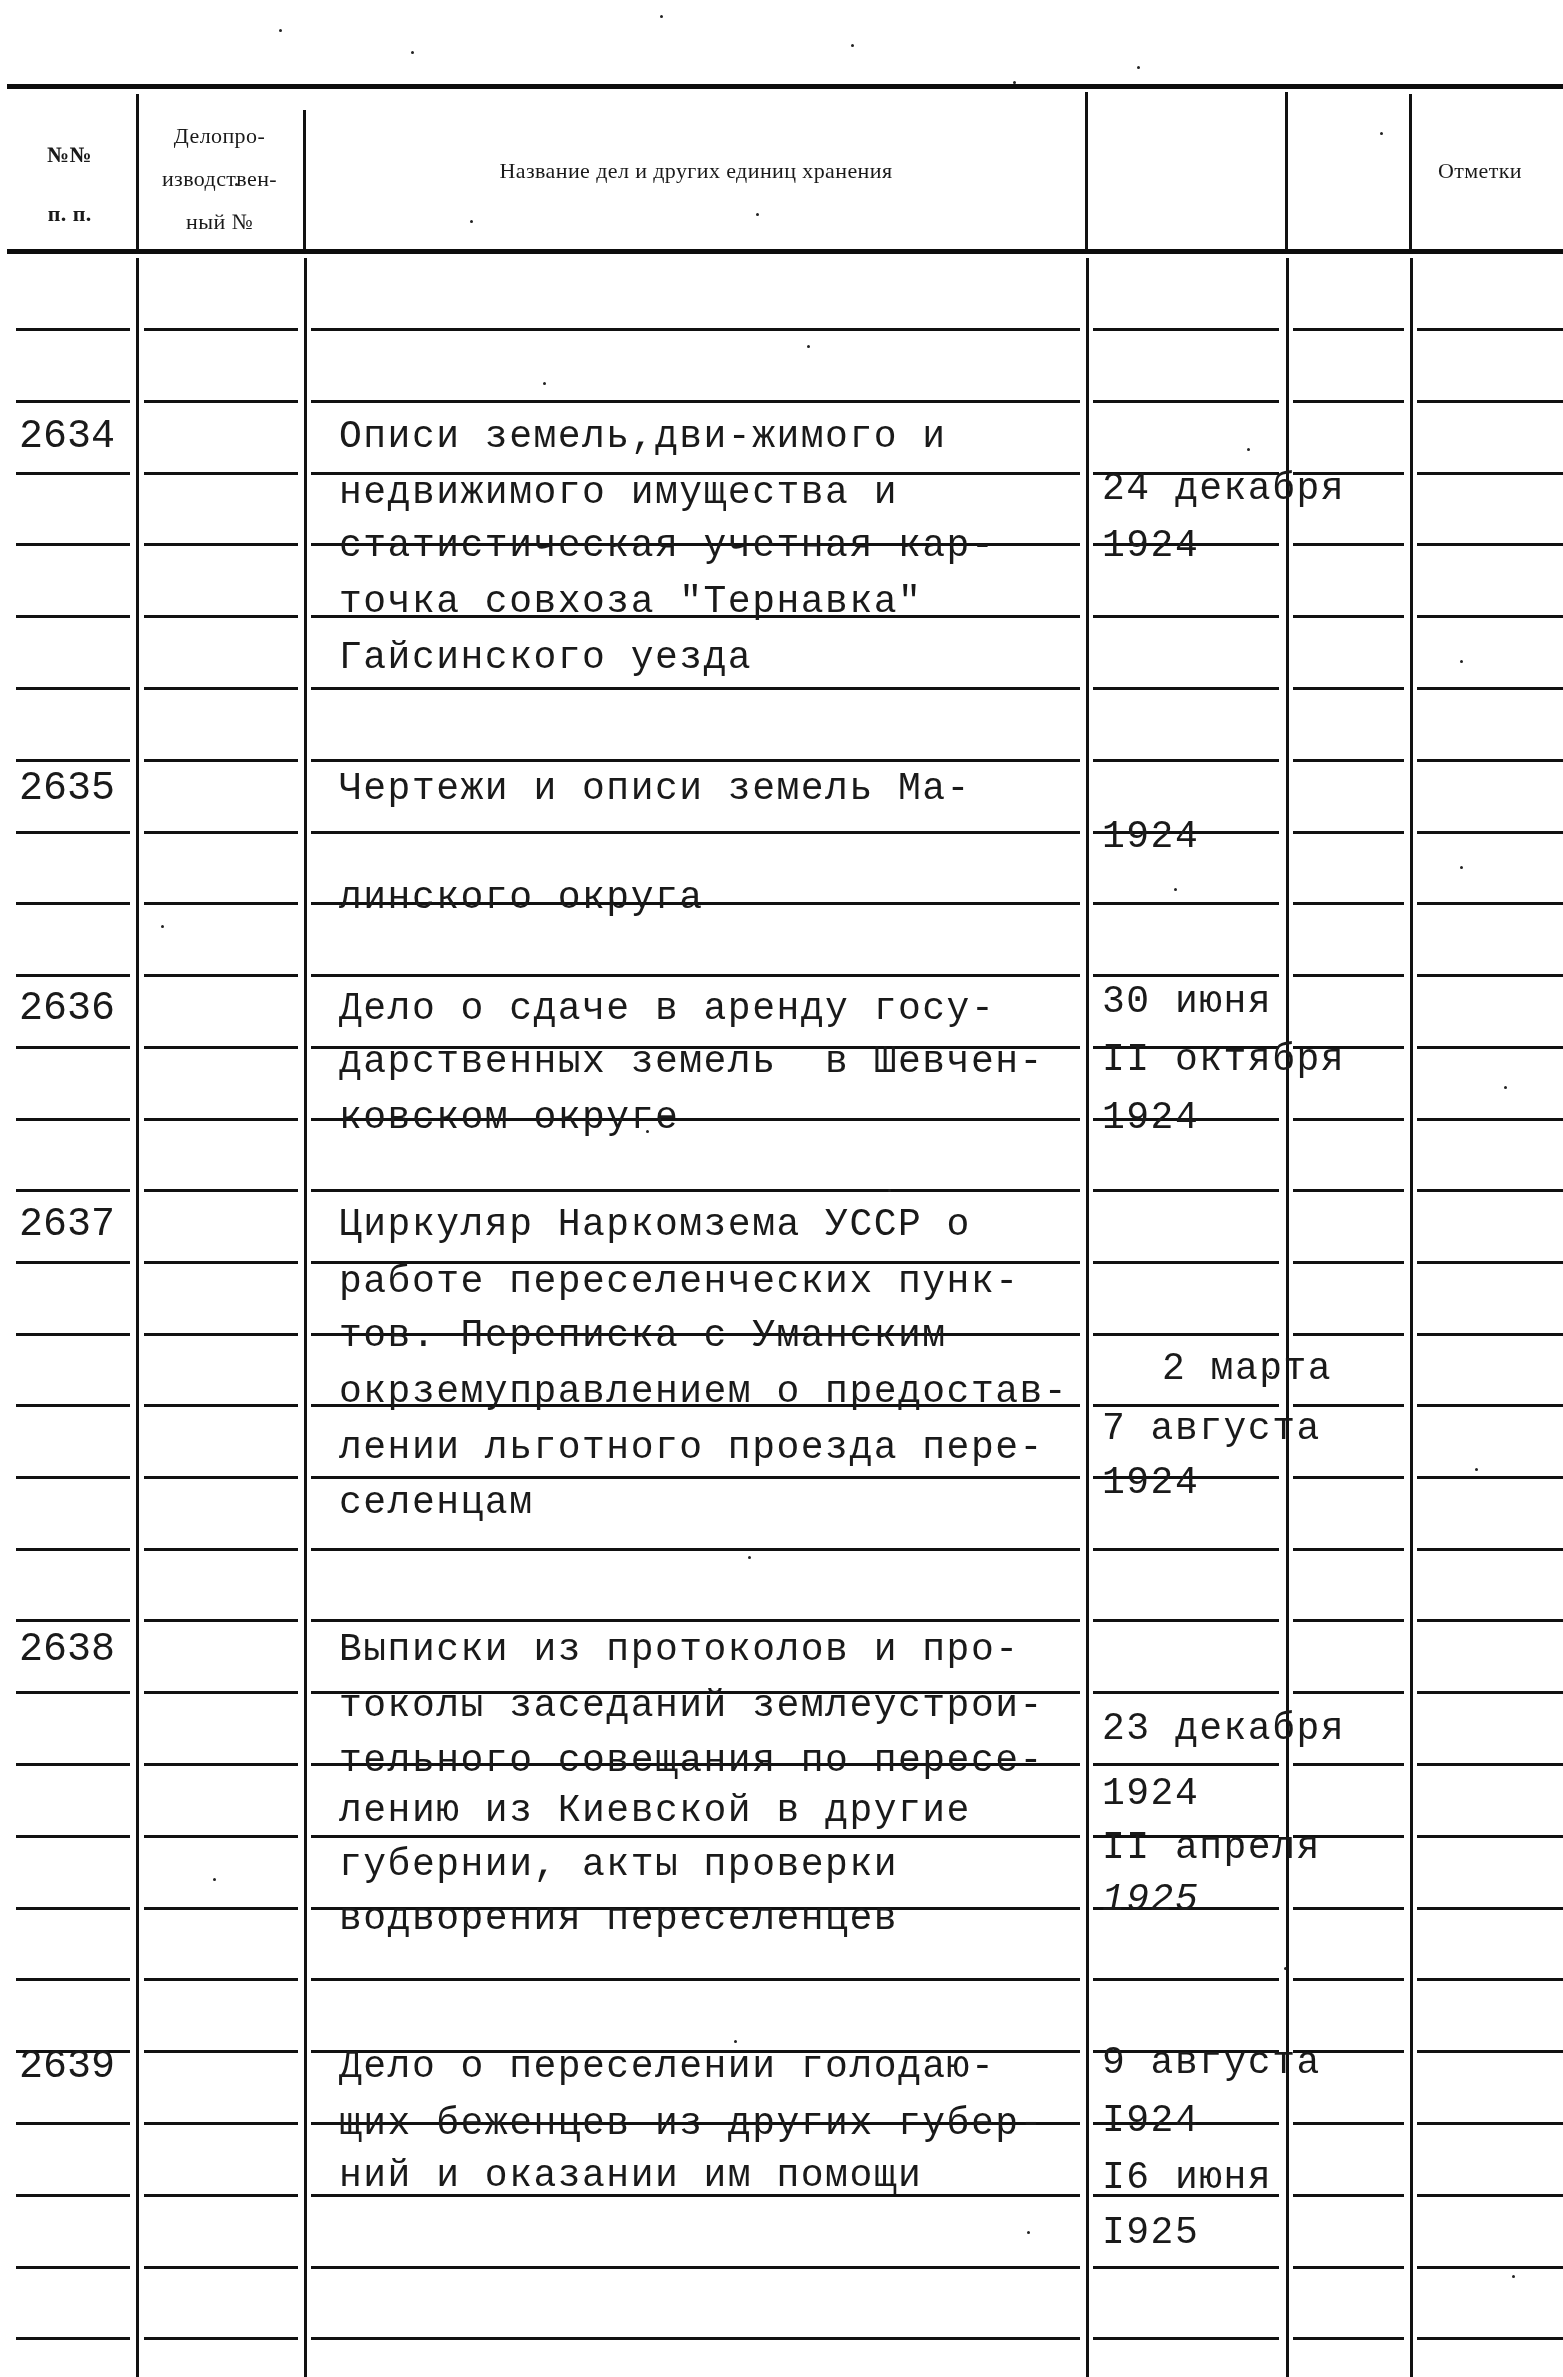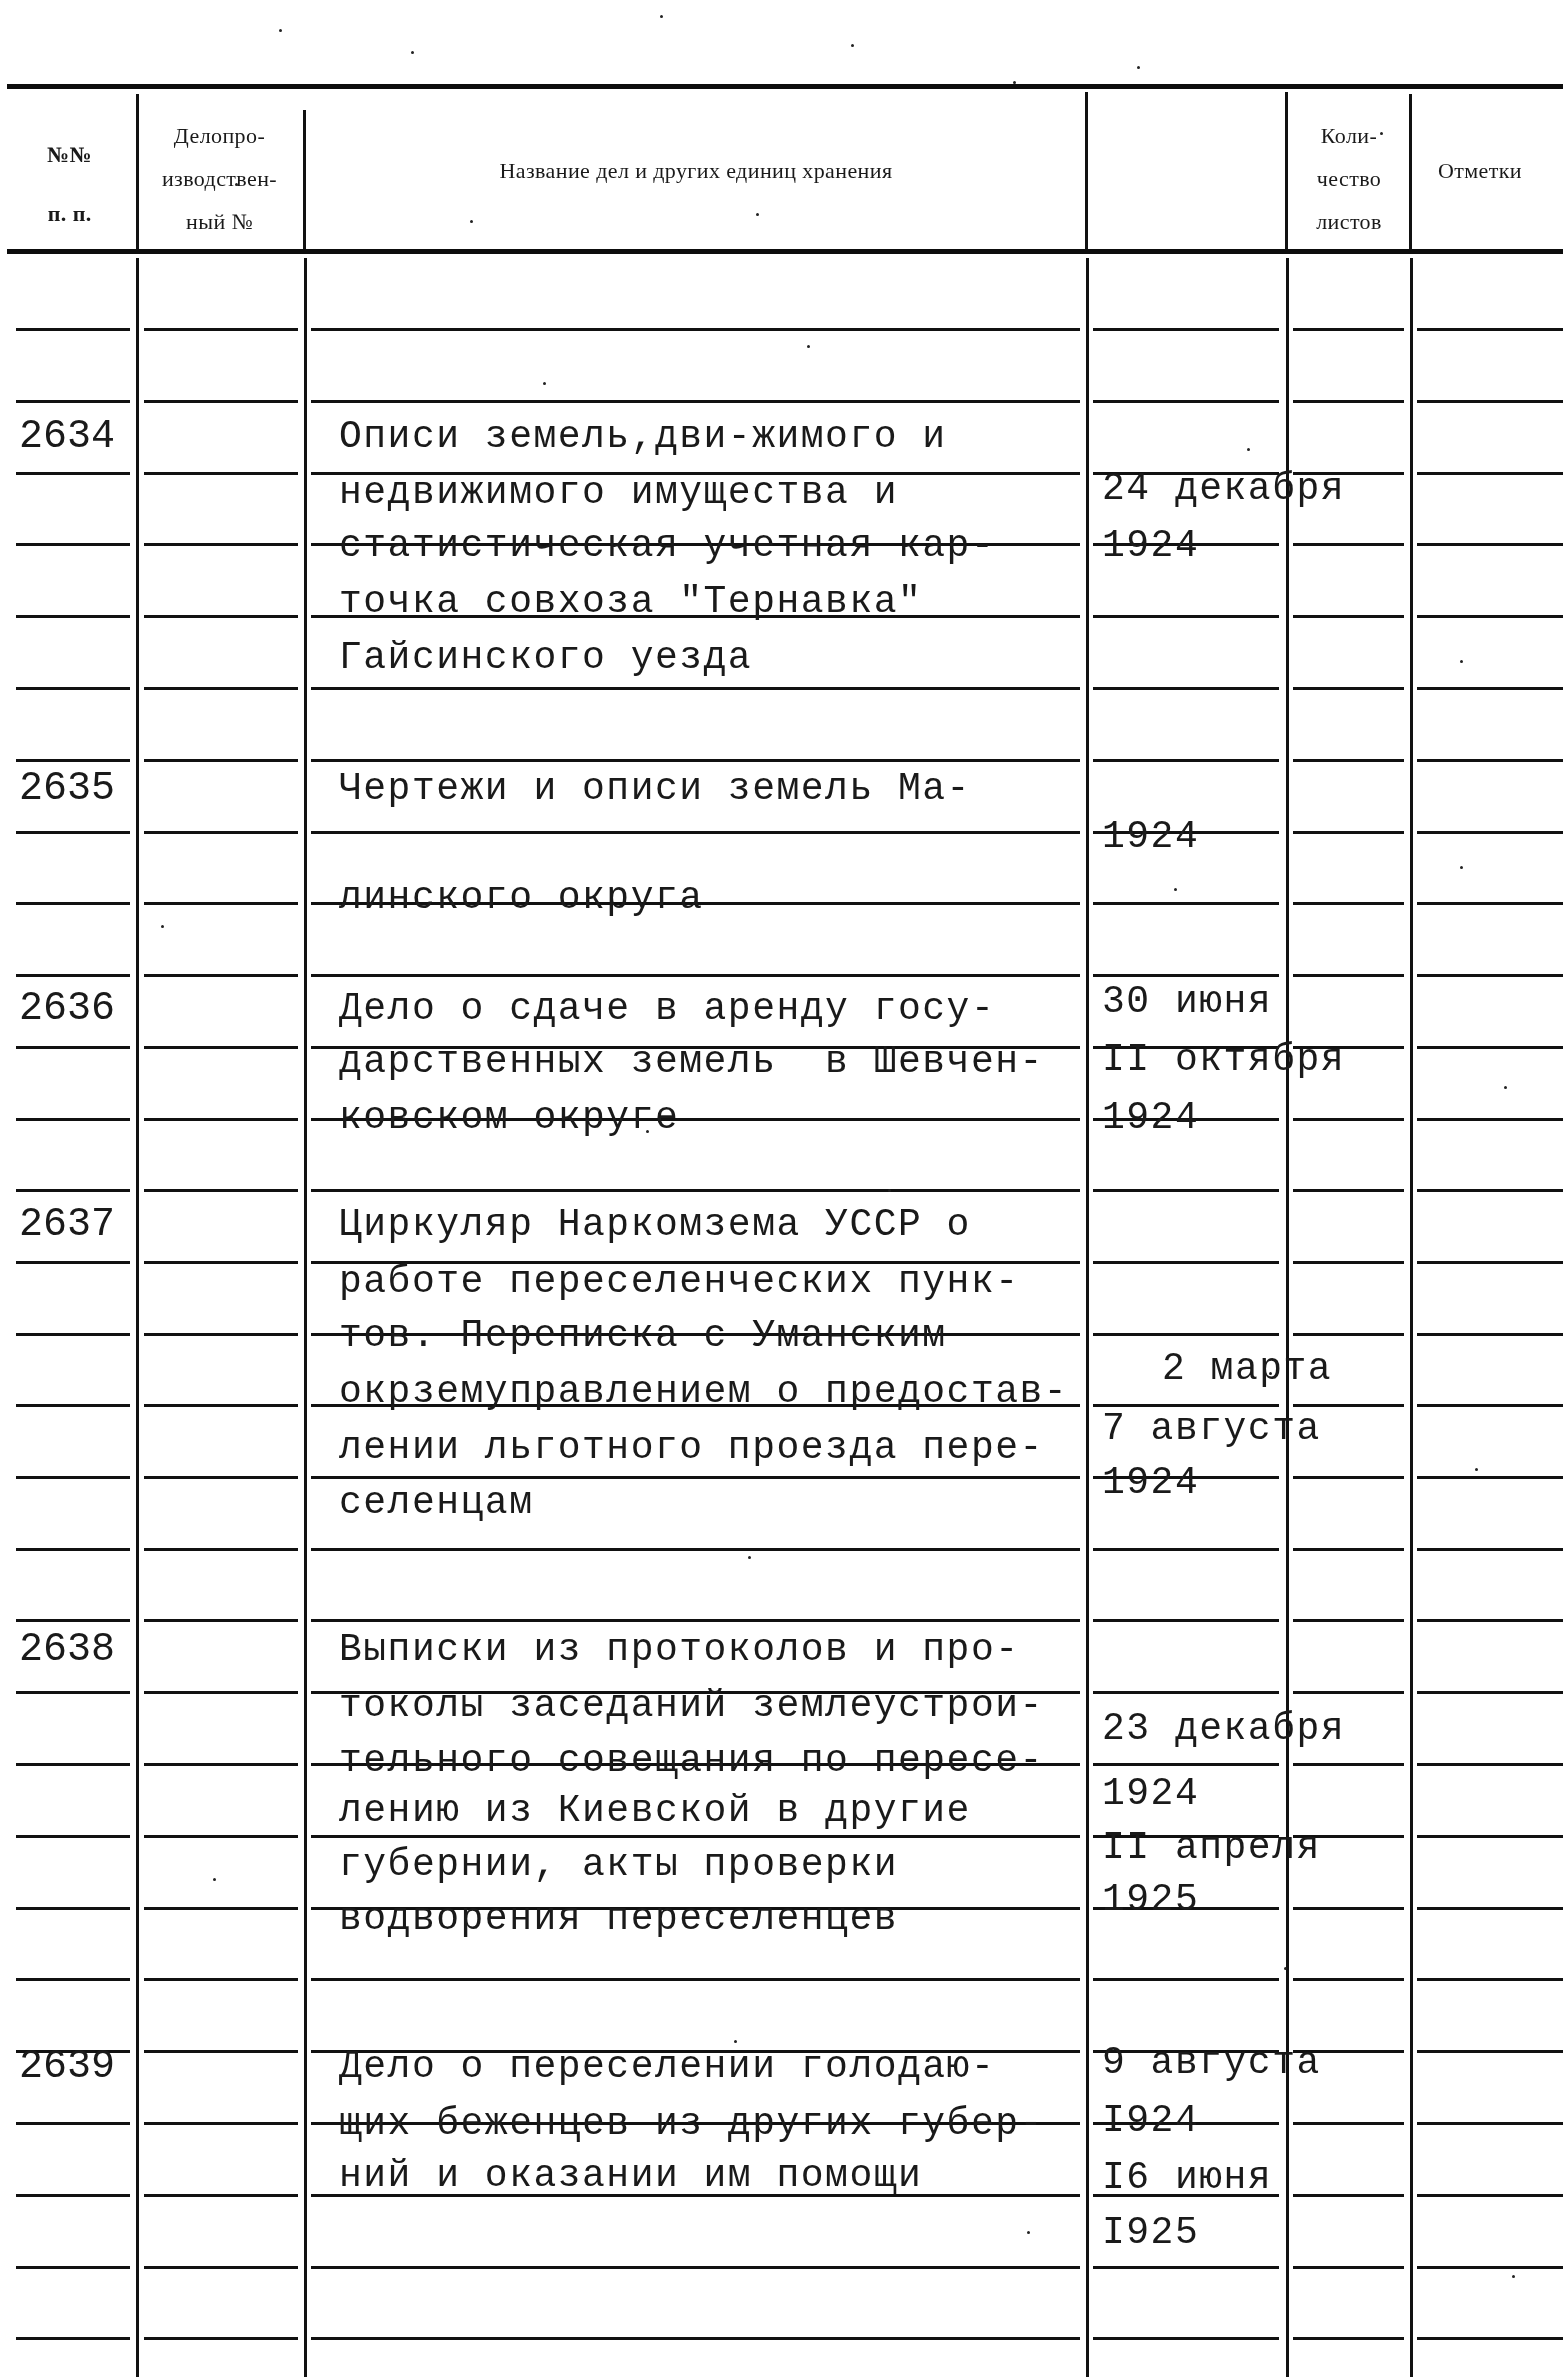--- a/index.html
+++ b/index.html
@@ -31,25 +31,20 @@
     <div>№№</div>
     <div>п. п.</div>
   </div>
   <div class="hdr" style="left:139px; top:114px; width:161px; line-height:43px;">
     <div>Делопро-</div>
     <div>изводствен-</div>
     <div>ный №</div>
   </div>
   <div class="hdr" style="left:307px; top:153px; width:778px;">
     <div>Название дел и других единиц хранения</div>
-  </div>
-  <div class="hdr" style="left:1289px; top:114px; width:120px; line-height:43px;">
-    <div>Коли-</div>
-    <div>чество</div>
-    <div>листов</div>
   </div>
   <div class="hdr" style="left:1413px; top:153px; width:134px;">
     <div>Отметки</div>
   </div>
 
   <div class="vline" style="left:136px; top:258px; height:2119px;"></div>
   <div class="vline" style="left:304px; top:258px; height:2119px;"></div>
   <div class="vline" style="left:1086px; top:258px; height:2119px;"></div>
   <div class="vline" style="left:1286px; top:258px; height:2119px;"></div>
   <div class="vline" style="left:1410px; top:258px; height:2119px;"></div>
@@ -273,21 +268,21 @@
         <div class="num" style="left: 19px; top: 1628px;">2638</div>
         <div class="tw" style="left: 339px; top: 1628px;">Выписки из протоколов и про-</div>
         <div class="tw" style="left: 339px; top: 1684px;">токолы заседаний землеустрои-</div>
         <div class="tw" style="left: 339px; top: 1739px;">тельного совещания по пересе-</div>
         <div class="tw" style="left: 339px; top: 1789px;">лению из Киевской в другие</div>
         <div class="tw" style="left: 339px; top: 1843px;">губернии, акты проверки</div>
         <div class="tw" style="left: 339px; top: 1897px;">водворения переселенцев</div>
         <div class="tw" style="left: 1102px; top: 1707px;">23 декабря</div>
         <div class="tw" style="left: 1102px; top: 1772px;">1924</div>
         <div class="tw" style="left: 1102px; top: 1826px;">II апреля</div>
-        <div class="tw" style="left: 1102px; top: 1878px;">1925</div>
+        <div class="tw" style="left: 1102px; top: 1878px; font-style: italic;">1925</div>
       </div>
       <div>
         <div class="num" style="left: 19px; top: 2045px;">2639</div>
         <div class="tw" style="left: 339px; top: 2045px;">Дело о переселении голодаю-</div>
         <div class="tw" style="left: 339px; top: 2102px;">щих беженцев из других губер-</div>
         <div class="tw" style="left: 339px; top: 2154px;">ний и оказании им помощи</div>
         <div class="tw" style="left: 1102px; top: 2041px;">9 августа</div>
         <div class="tw" style="left: 1102px; top: 2099px;">I924</div>
         <div class="tw" style="left: 1102px; top: 2156px;">I6 июня</div>
         <div class="tw" style="left: 1102px; top: 2211px;">I925</div>

